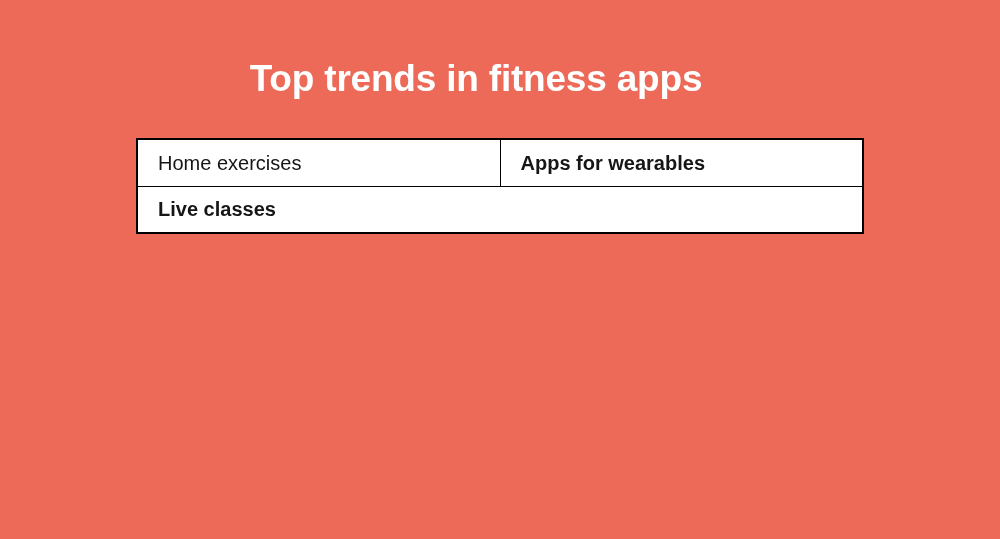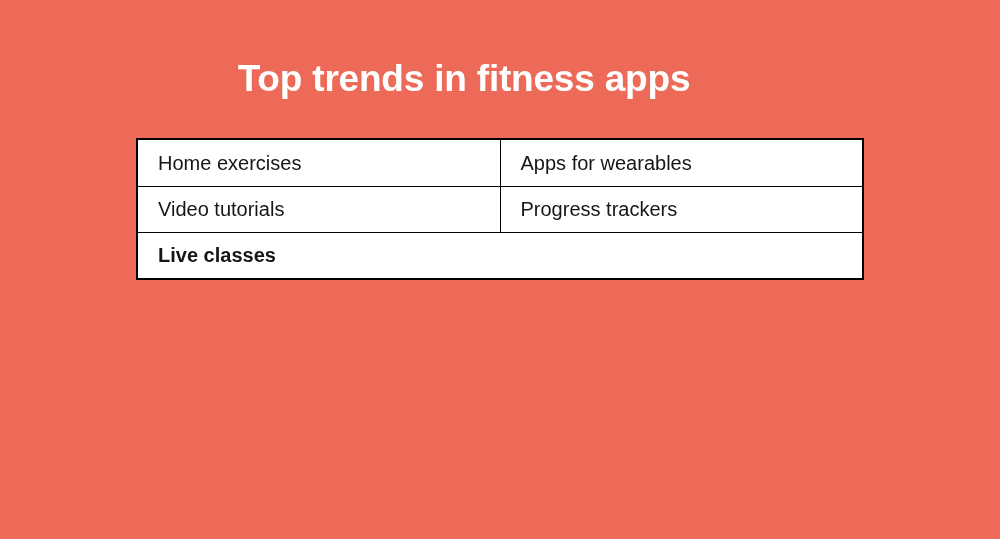--- a/index.html
+++ b/index.html
@@ -15,21 +15,21 @@
   }
   .slide {
     position: relative;
     width: 1000px;
     height: 539px;
     background: #ec6a57;
     box-sizing: border-box;
   }
   .title {
     position: absolute;
-    left: 0;
+    left: 12px;
     top: 56px;
     width: 928px;
     text-align: center;
     color: #ffffff;
     font-size: 37px;
     font-weight: bold;
     letter-spacing: -0.2px;
     line-height: 46px;
     white-space: nowrap;
   }
@@ -56,20 +56,21 @@
     line-height: 24px;
     vertical-align: middle;
     border-bottom: 1.6px solid #000000;
     border-right: 1.6px solid #000000;
     box-sizing: border-box;
     white-space: nowrap;
     overflow: hidden;
   }
   .trend-table td.col-right {
     border-right: none;
+    font-weight: bold;
   }
   .trend-table tr.last-row td {
     border-bottom: none;
     border-right: none;
     font-weight: bold;
   }
 </style>
 </head>
 <body>
 
@@ -77,24 +78,20 @@
 
   <div class="title">Top trends in fitness apps</div>
 
   <div class="table-wrap">
     <table class="trend-table">
       <tbody>
         <tr>
           <td class="col-left">Home exercises</td>
           <td class="col-right">Apps for wearables</td>
         </tr>
-        <tr>
-          <td class="col-left">Video tutorials</td>
-          <td class="col-right">Progress trackers</td>
-        </tr>
         <tr class="last-row">
           <td colspan="2">Live classes</td>
         </tr>
       </tbody>
     </table>
   </div>
 
 </div>
 
 </body></html>

